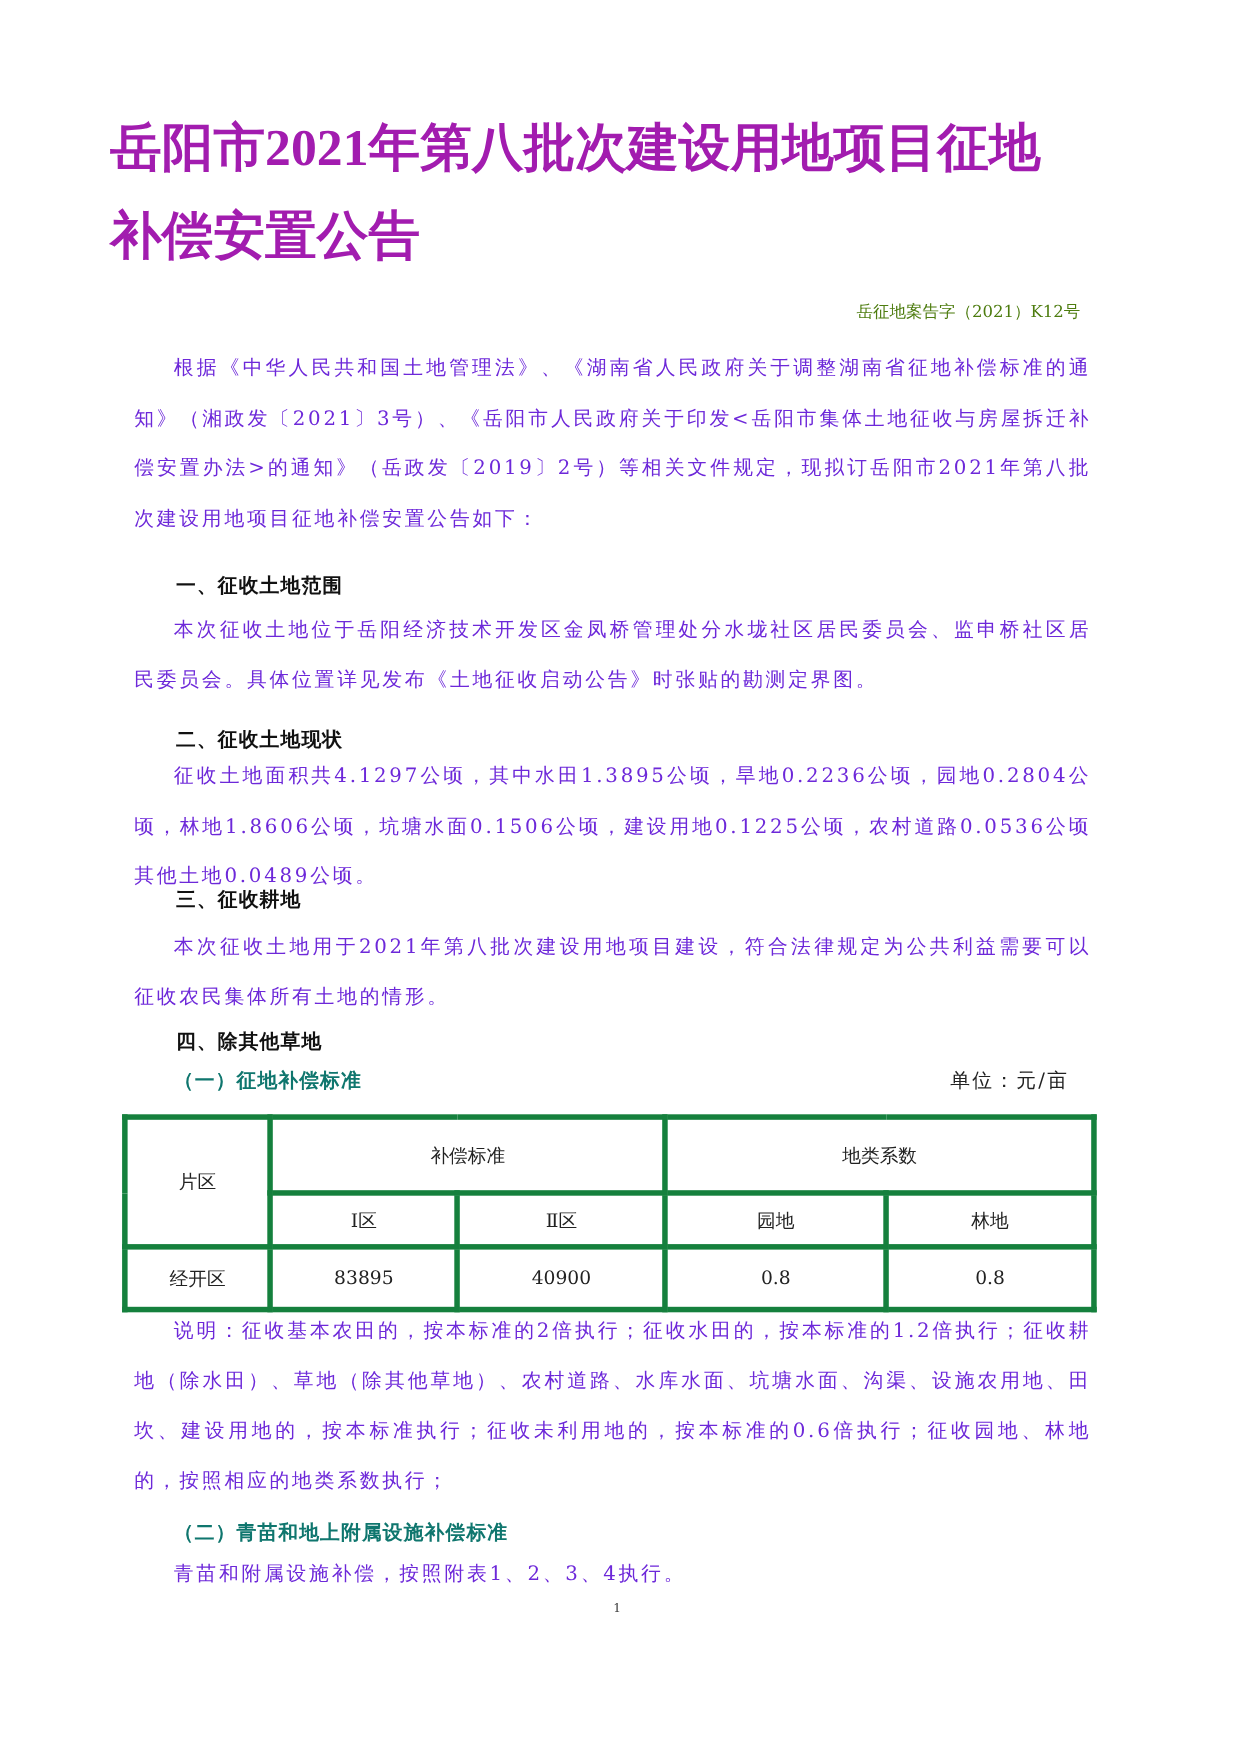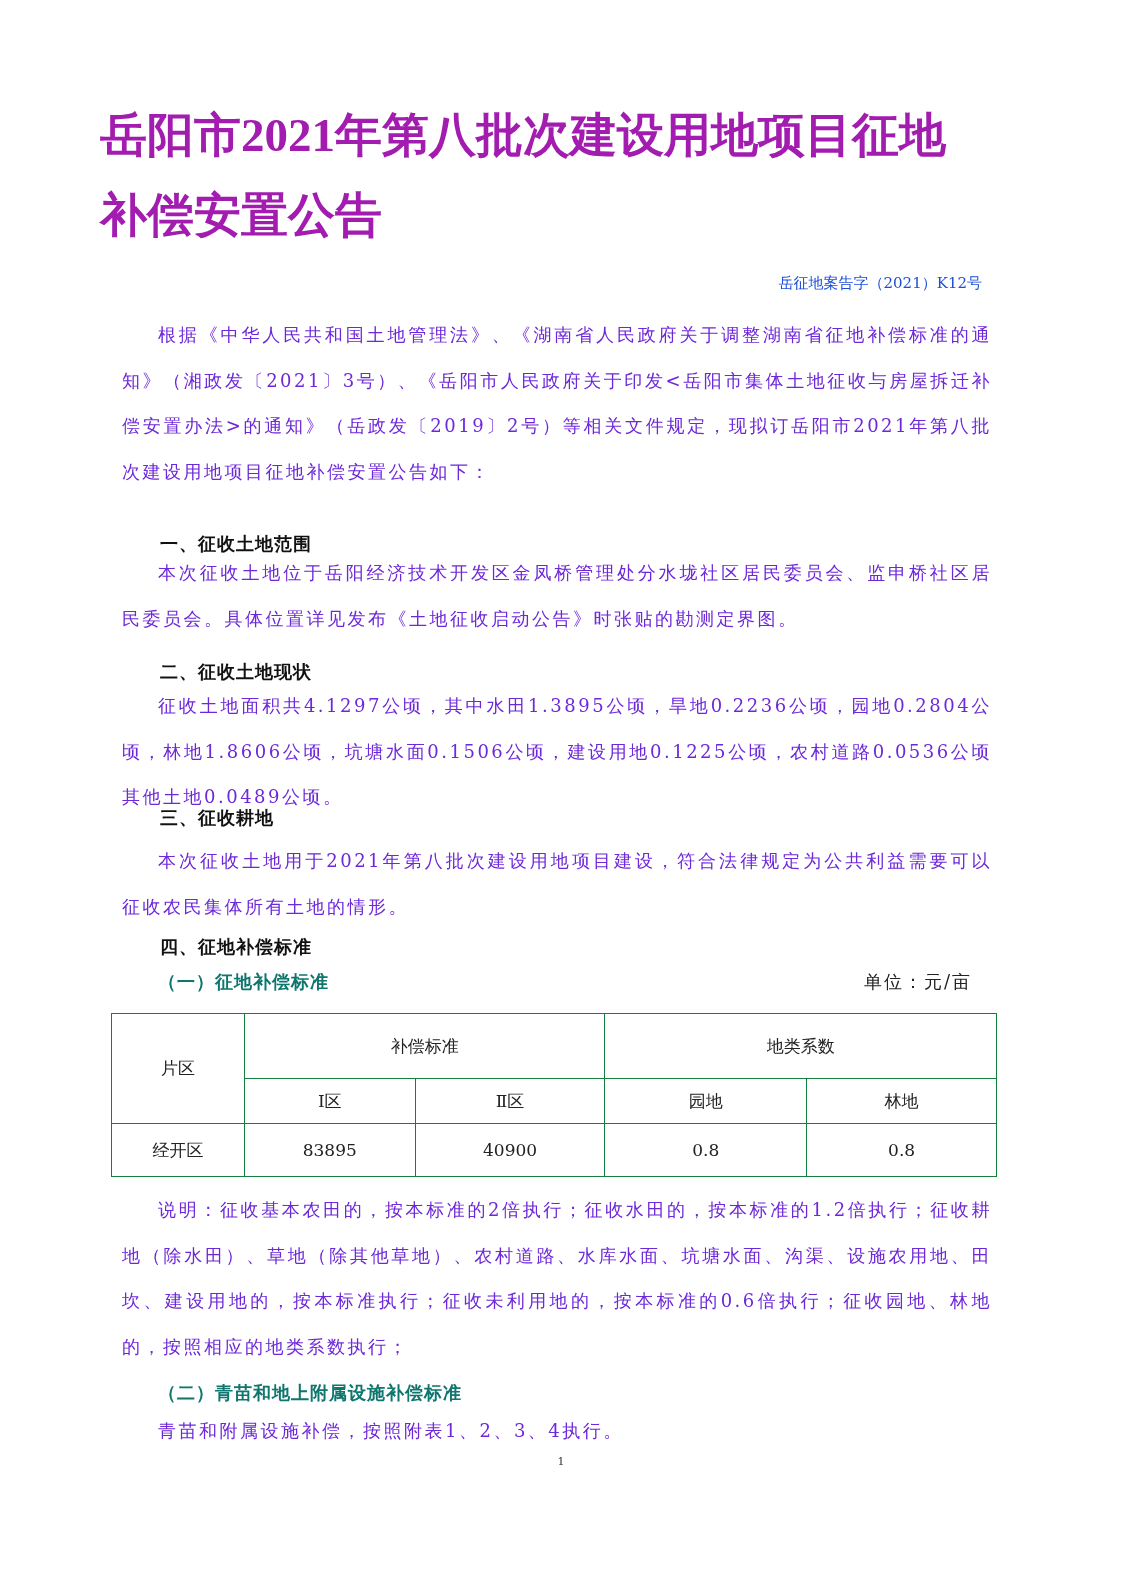--- a/index.html
+++ b/index.html
@@ -9,21 +9,21 @@
     color: #111;
   }
   .title {
     position: absolute; left: 100px; width: 920px; text-align: left;
     font-family: Liberation Serif, serif; font-weight: bold; color: #a21caf;
     font-size: 47px; letter-spacing: 0px; line-height: 1;
   }
   .t1 { top: 112px; }
   .t2 { top: 192px; }
   .docno {
-    position: absolute; right: 140px; top: 274px; font-size: 15px; color: #1d4ed8;
+    position: absolute; right: 140px; top: 274px; font-size: 15px; color: #4d7c0f;
   }
   .para {
     position: absolute; left: 122px; width: 870px;
     font-size: 18px; line-height: 45.5px; color: #6d28d9;
     text-align: justify; text-indent: 36px; letter-spacing: 2.5px;
   }
   .head {
     position: absolute; left: 160px; font-size: 18px; font-weight: bold;
     font-family: "DejaVu Sans", sans-serif; color: #111; letter-spacing: 1px;
   }
@@ -32,50 +32,50 @@
     color: #0f766e; letter-spacing: 1px;
   }
   .unit {
     position: absolute; right: 150px; top: 970px; font-size: 18px; color: #222; letter-spacing: 2px;
   }
   table.std {
     position: absolute; left: 111px; top: 1013px; width: 886px;
     border-collapse: collapse; font-size: 17px; color: #222;
   }
   table.std td {
-    border: 1px solid #15803d; text-align: center; vertical-align: middle;
+    border: 5px solid #15803d; text-align: center; vertical-align: middle;
   }
   .r1 td { height: 62px; }
   .r2 td { height: 42px; }
   .r3 td { height: 50px; }
   .pageno {
     position: absolute; left: 0; width: 1122px; top: 1455px; text-align: center;
     font-size: 11px; color: #333;
   }
 </style>
 </head>
 <body>
 
 <div class="title t1">岳阳市2021年第八批次建设用地项目征地</div>
 <div class="title t2">补偿安置公告</div>
 
 <div class="docno">岳征地案告字（2021）K12号</div>
 
 <div class="para" style="top:312px;">根据《中华人民共和国土地管理法》、《湖南省人民政府关于调整湖南省征地补偿标准的通知》（湘政发〔2021〕3号）、《岳阳市人民政府关于印发&lt;岳阳市集体土地征收与房屋拆迁补偿安置办法&gt;的通知》（岳政发〔2019〕2号）等相关文件规定，现拟订岳阳市2021年第八批次建设用地项目征地补偿安置公告如下：</div>
 
-<div class="head" style="top:532px;">一、征收土地范围</div>
+<div class="head" style="top:520px;">一、征收土地范围</div>
 <div class="para" style="top:550px;">本次征收土地位于岳阳经济技术开发区金凤桥管理处分水垅社区居民委员会、监申桥社区居民委员会。具体位置详见发布《土地征收启动公告》时张贴的勘测定界图。</div>
 
 <div class="head" style="top:660px;">二、征收土地现状</div>
 <div class="para" style="top:683px;">征收土地面积共4.1297公顷，其中水田1.3895公顷，旱地0.2236公顷，园地0.2804公顷，林地1.8606公顷，坑塘水面0.1506公顷，建设用地0.1225公顷，农村道路0.0536公顷其他土地0.0489公顷。</div>
 
 <div class="head" style="top:806px;">三、征收耕地</div>
 <div class="para" style="top:838px;">本次征收土地用于2021年第八批次建设用地项目建设，符合法律规定为公共利益需要可以征收农民集体所有土地的情形。</div>
 
-<div class="head" style="top:935px;">四、征地补偿标准</div>
+<div class="head" style="top:935px;">四、除其他草地</div>
 
 <div class="subhead" style="top:970px;">（一）征地补偿标准</div>
 <div class="unit">单位：元/亩</div>
 
 <table class="std">
   <colgroup>
     <col style="width:133px">
       <col style="width:171px">
       <col style="width:190px">
       <col style="width:202px">

